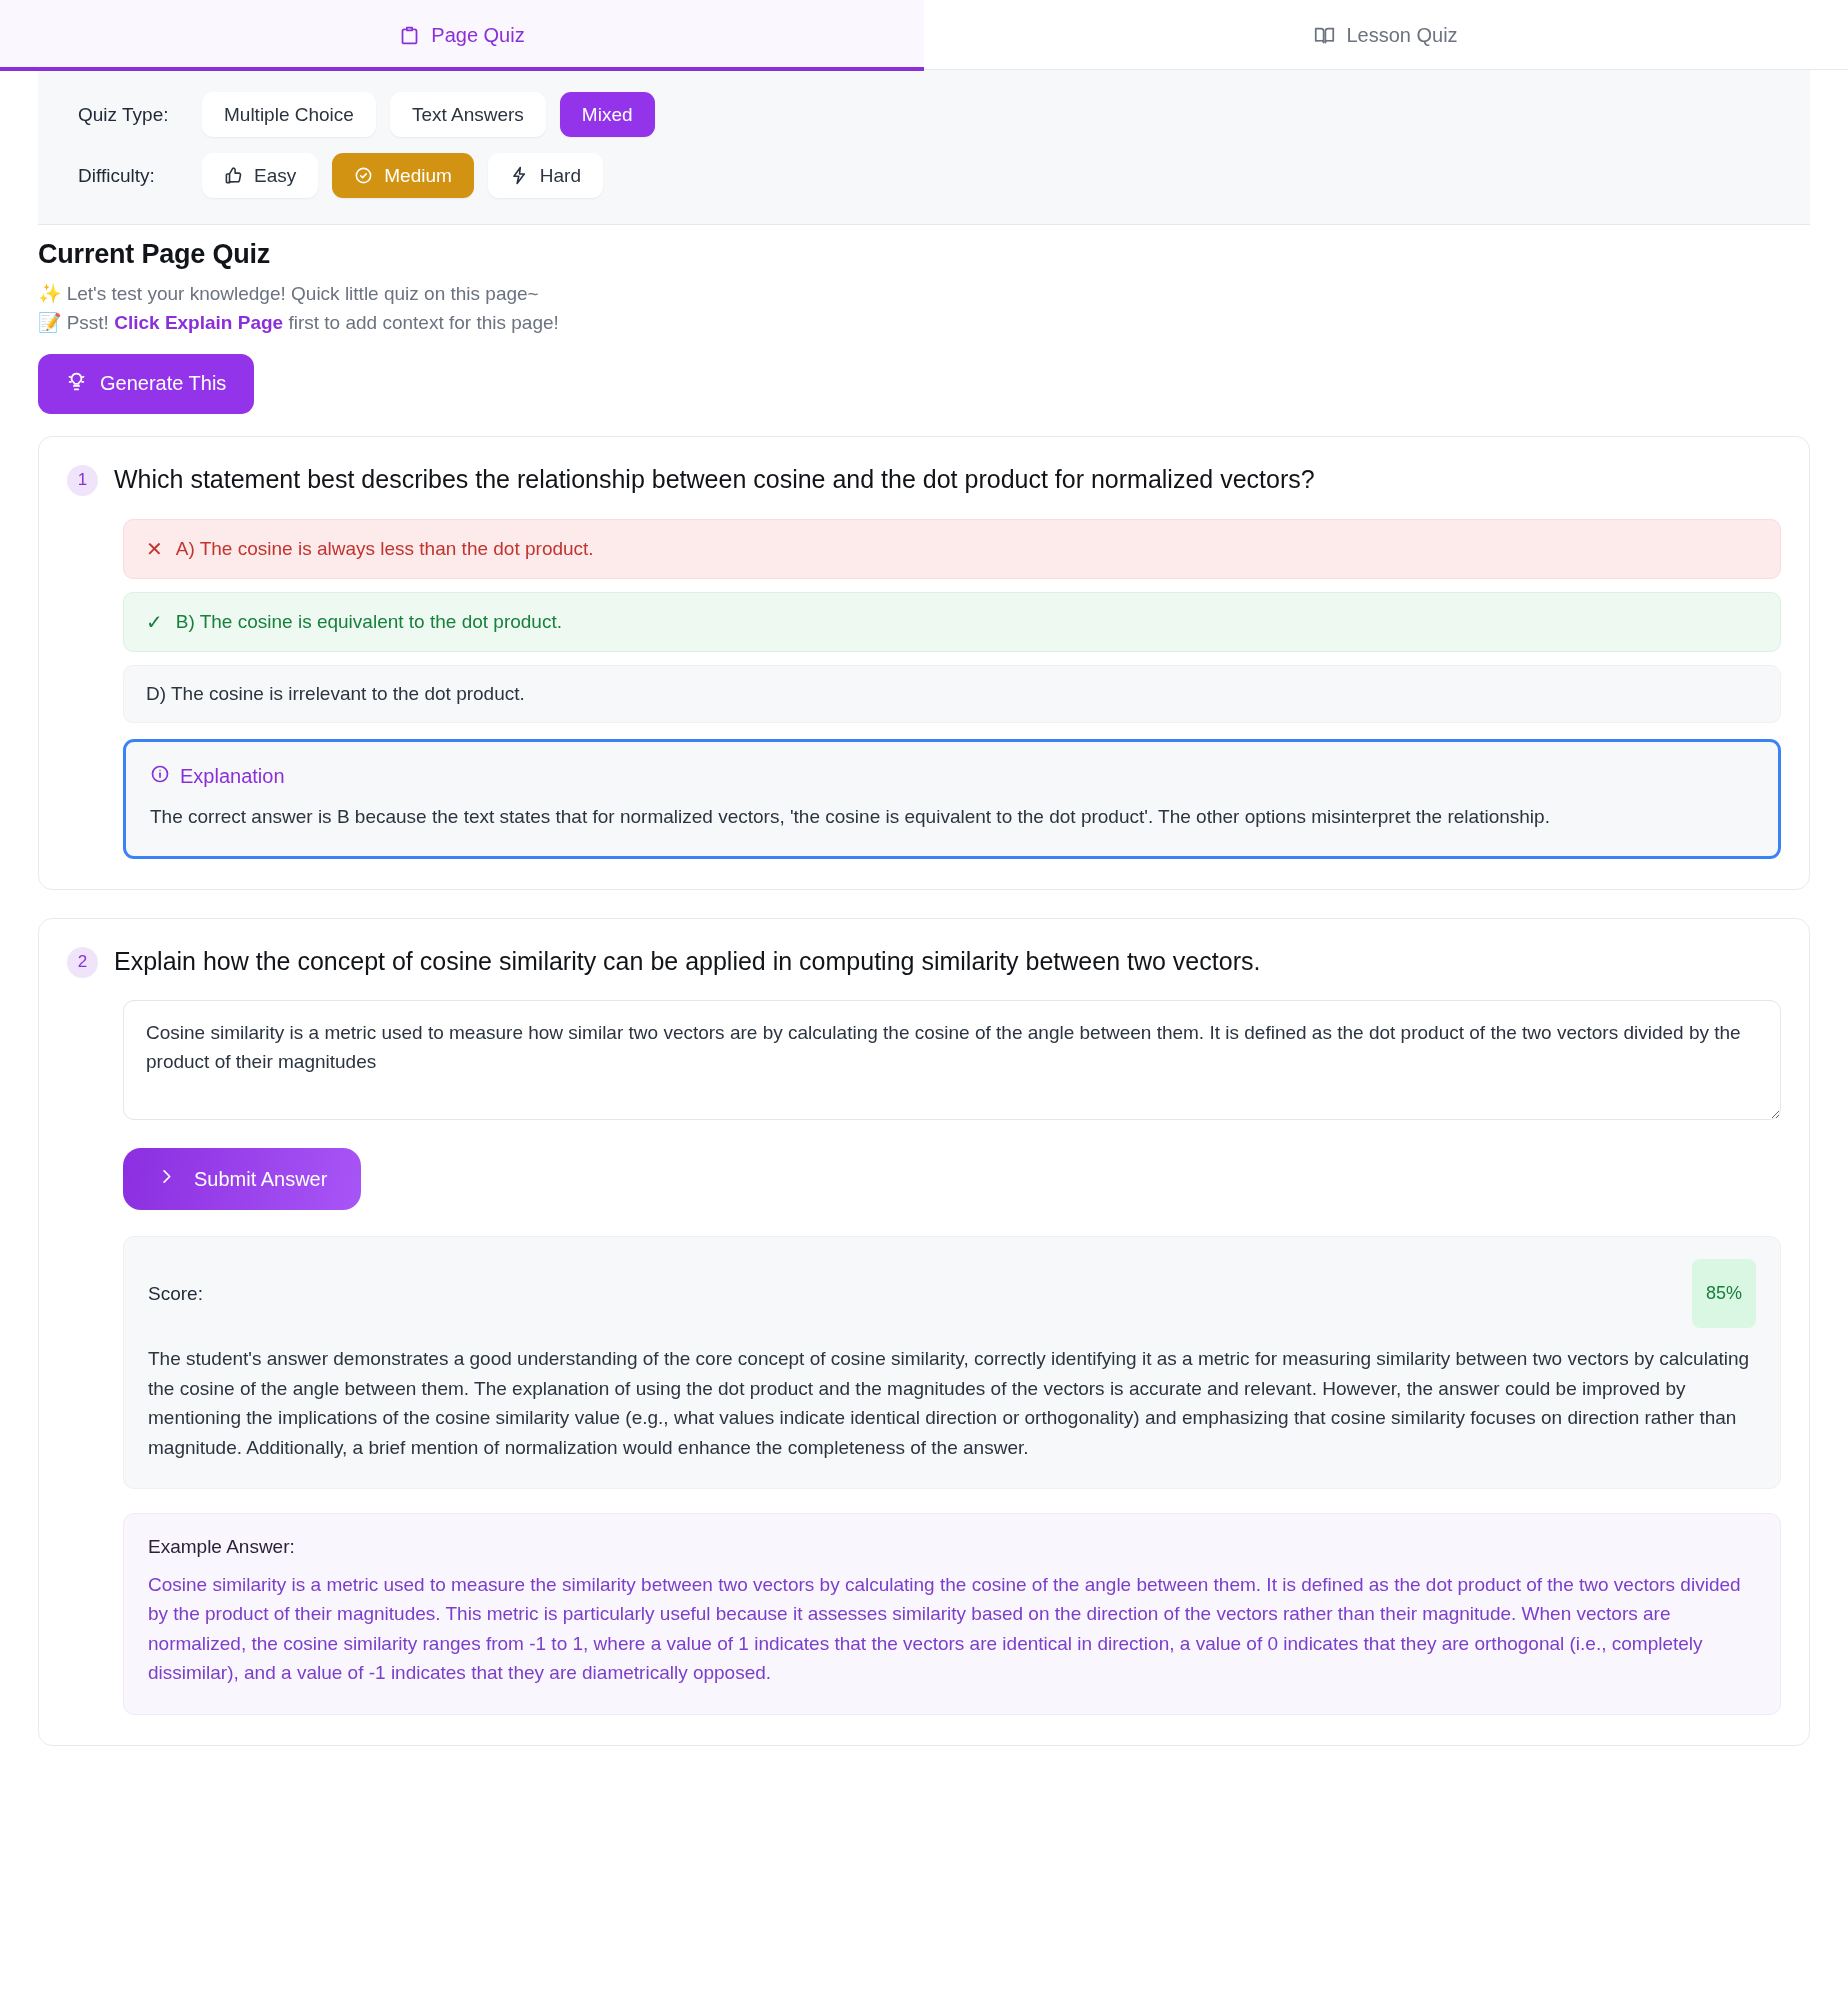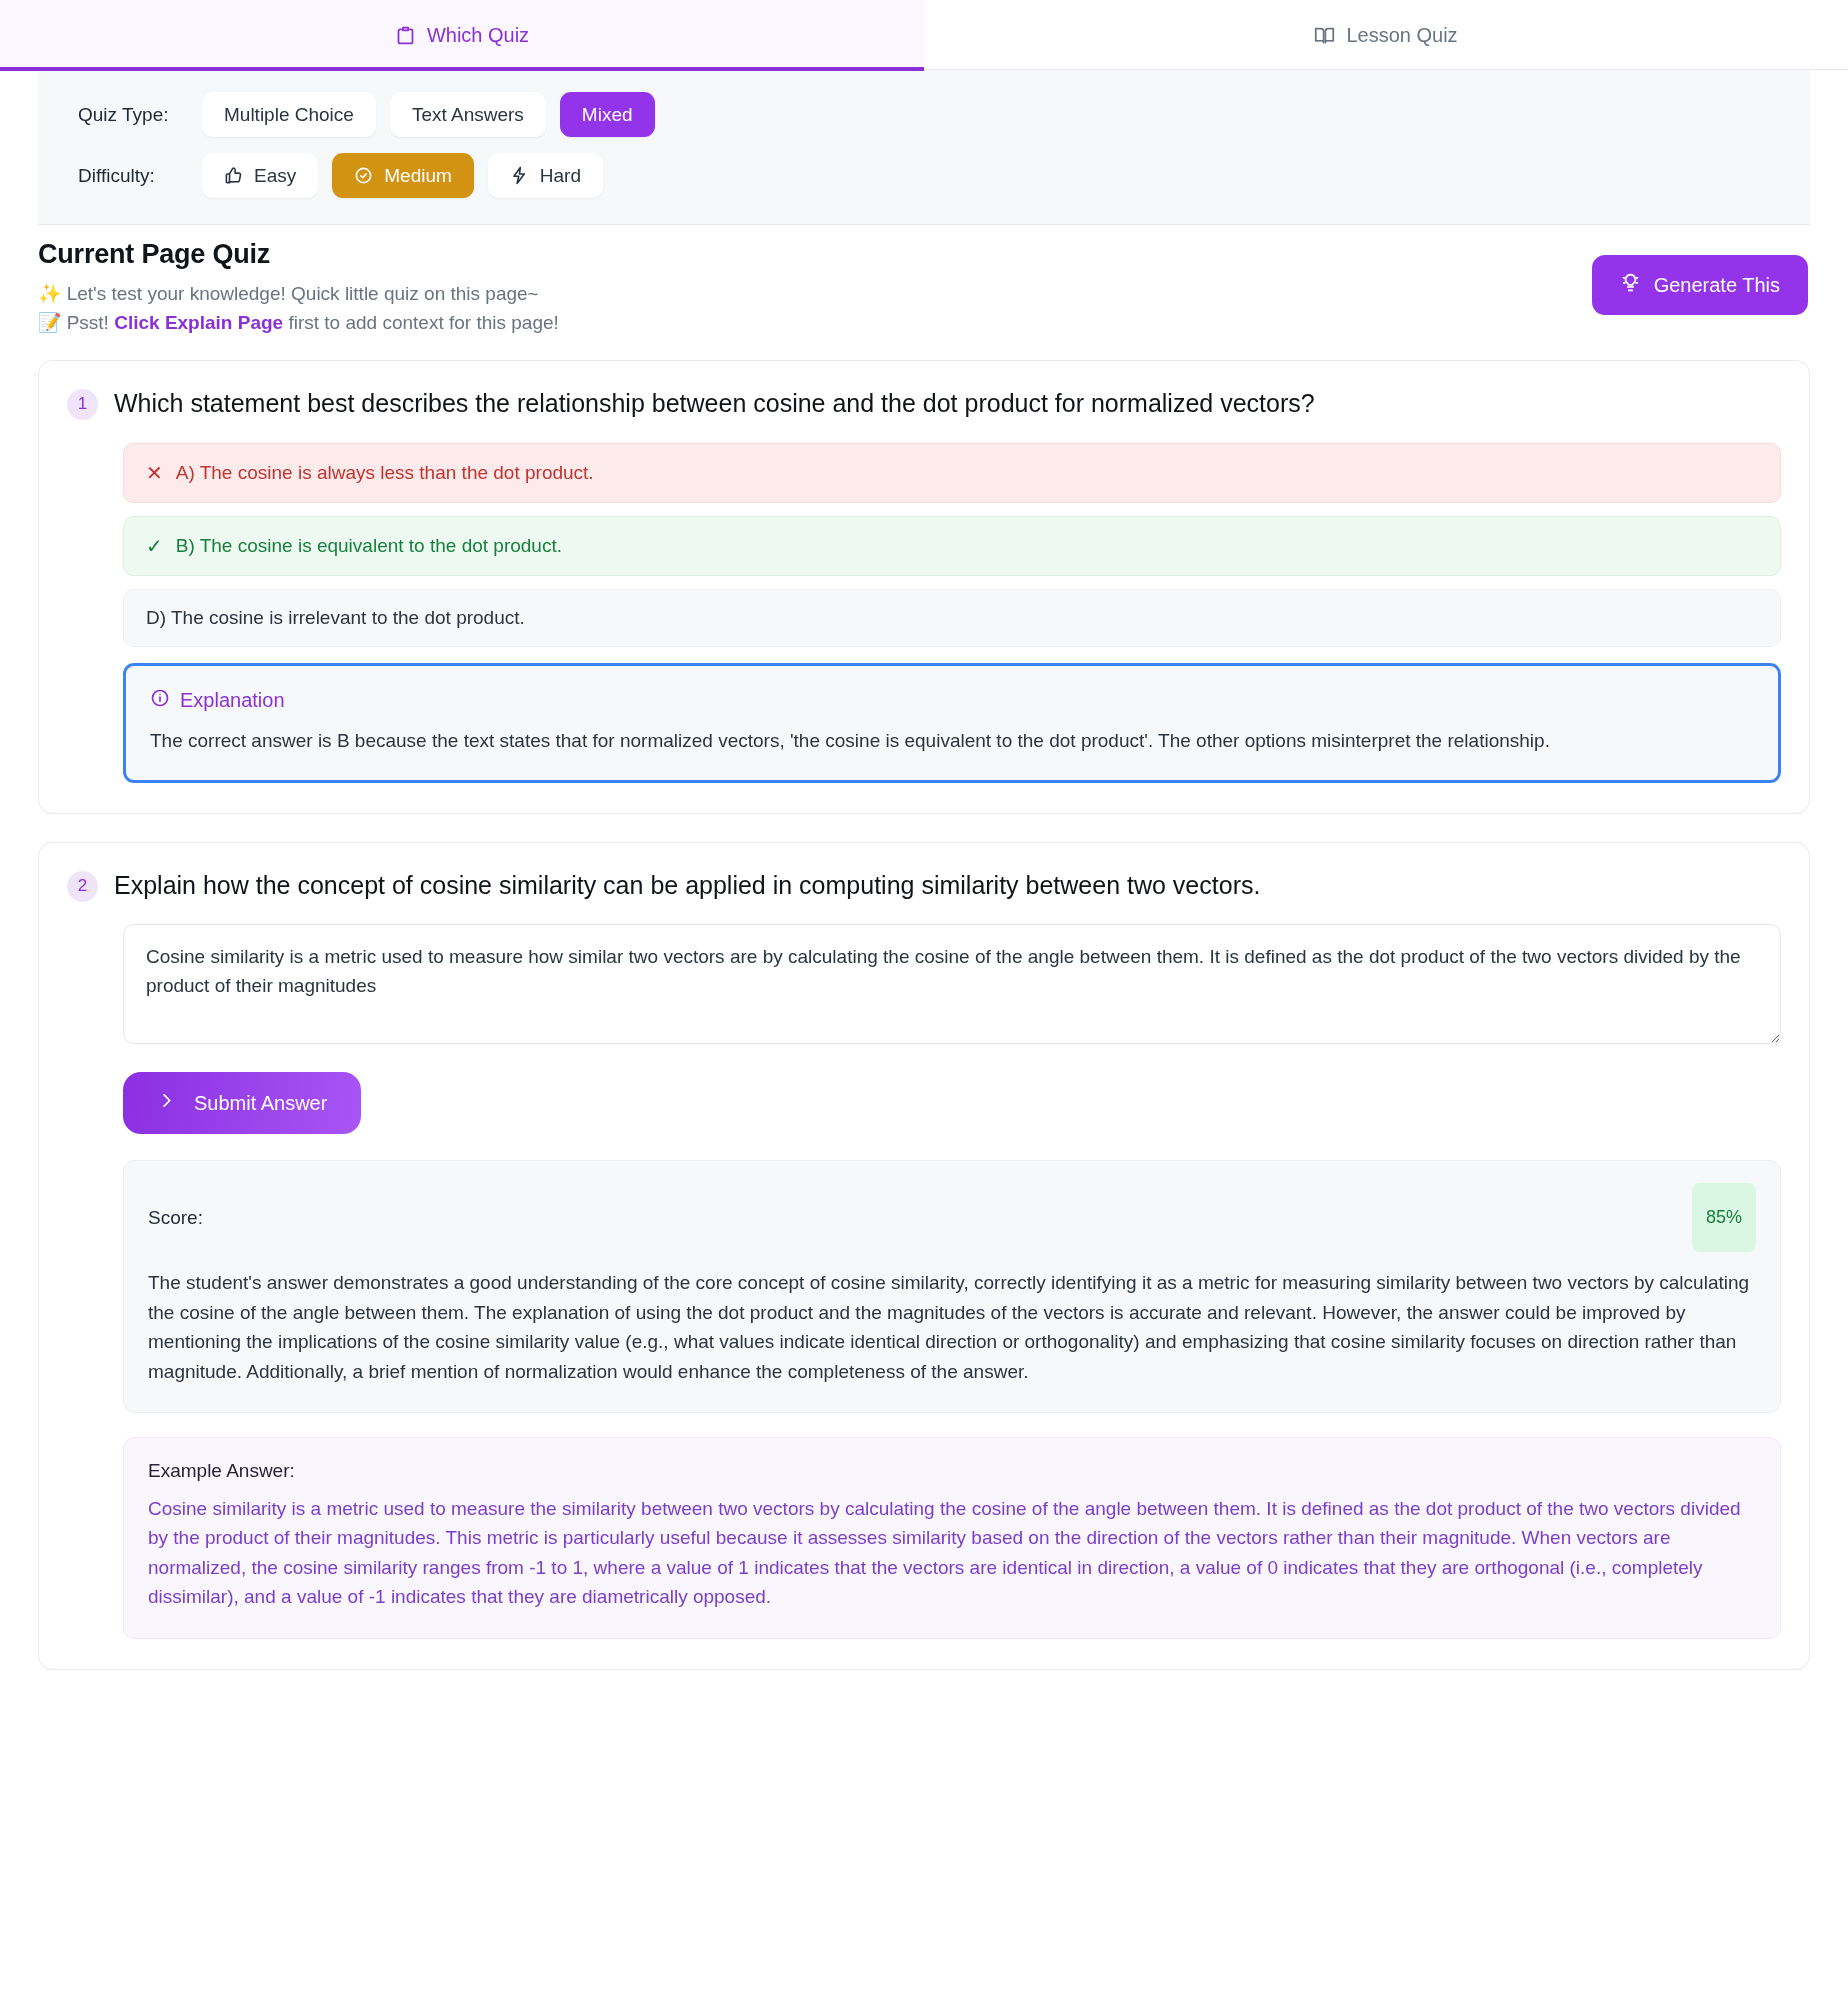--- a/index.html
+++ b/index.html
@@ -83,20 +83,21 @@
   .pill.sel-purple { background: #9333ea; color: #ffffff; }
   .pill.sel-amber  { background: #d39312; color: #ffffff; }
   .pill svg { display: block; }
 
   
   .page-head {
     display: flex;
     align-items: flex-start;
     justify-content: space-between;
     padding: 14px 40px 22px 38px;
+    flex-direction: column;
   }
   .page-title {
     font-size: 27px;
     font-weight: bold;
     color: #111418;
     margin: 0 0 9px 0;
     letter-spacing: -.2px;
   }
   .sub-line {
     font-size: 19px;
@@ -279,21 +280,21 @@
 <body>
 
 <div class="tabs">
   <div class="tab active">
     <span class="ic">
       <svg width="21" height="21" viewBox="0 0 24 24" fill="none" stroke="#8b30d9" stroke-width="2" stroke-linecap="round" stroke-linejoin="round">
         <path d="M9 3h6v3H9z"></path>
           <path d="M7 5H6a2 2 0 0 0-2 2v12a2 2 0 0 0 2 2h12a2 2 0 0 0 2-2V7a2 2 0 0 0-2-2h-1"></path>
       </svg>
     </span>
-    <span>Which Quiz</span>
+    <span>Page Quiz</span>
   </div>
   <div class="tab">
     <span class="ic">
       <svg width="21" height="21" viewBox="0 0 24 24" fill="none" stroke="#6b7280" stroke-width="2" stroke-linecap="round" stroke-linejoin="round">
         <path d="M2 4h6a3 3 0 0 1 3 3v13a2.5 2.5 0 0 0-2.5-2H2z"></path>
           <path d="M22 4h-6a3 3 0 0 0-3 3v13a2.5 2.5 0 0 1 2.5-2H22z"></path>
       </svg>
     </span>
     <span>Lesson Quiz</span>
   </div>

